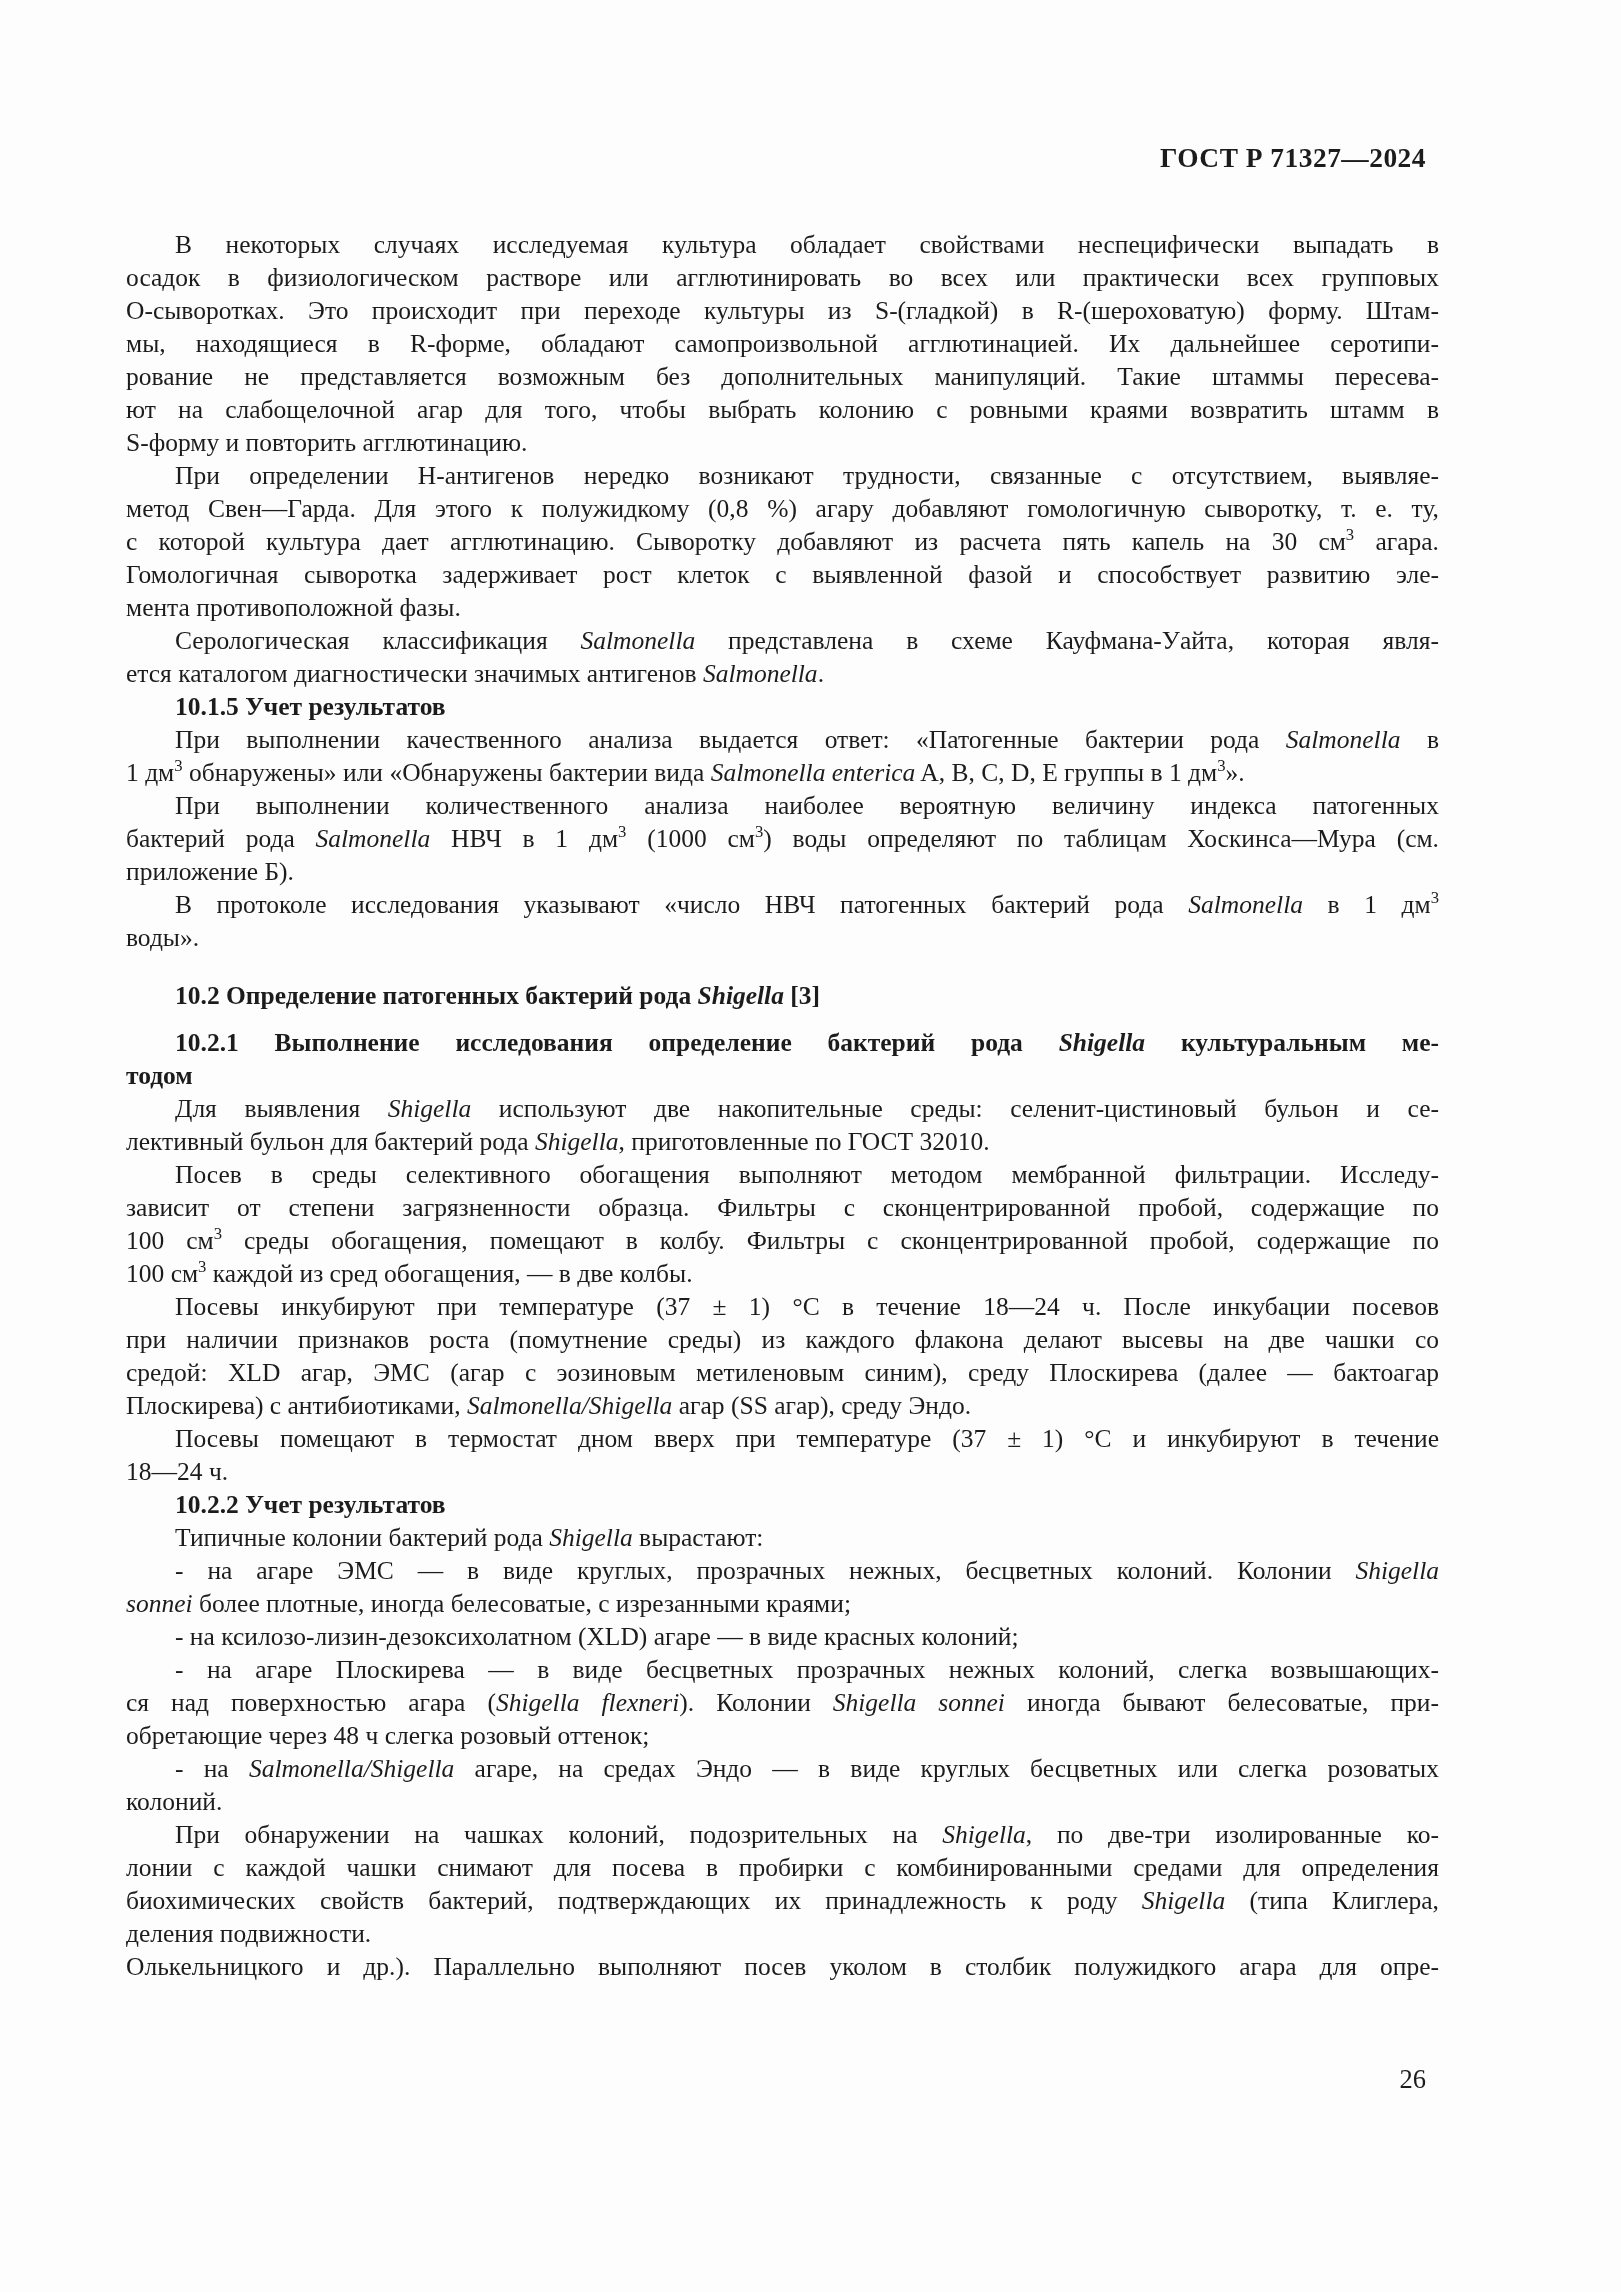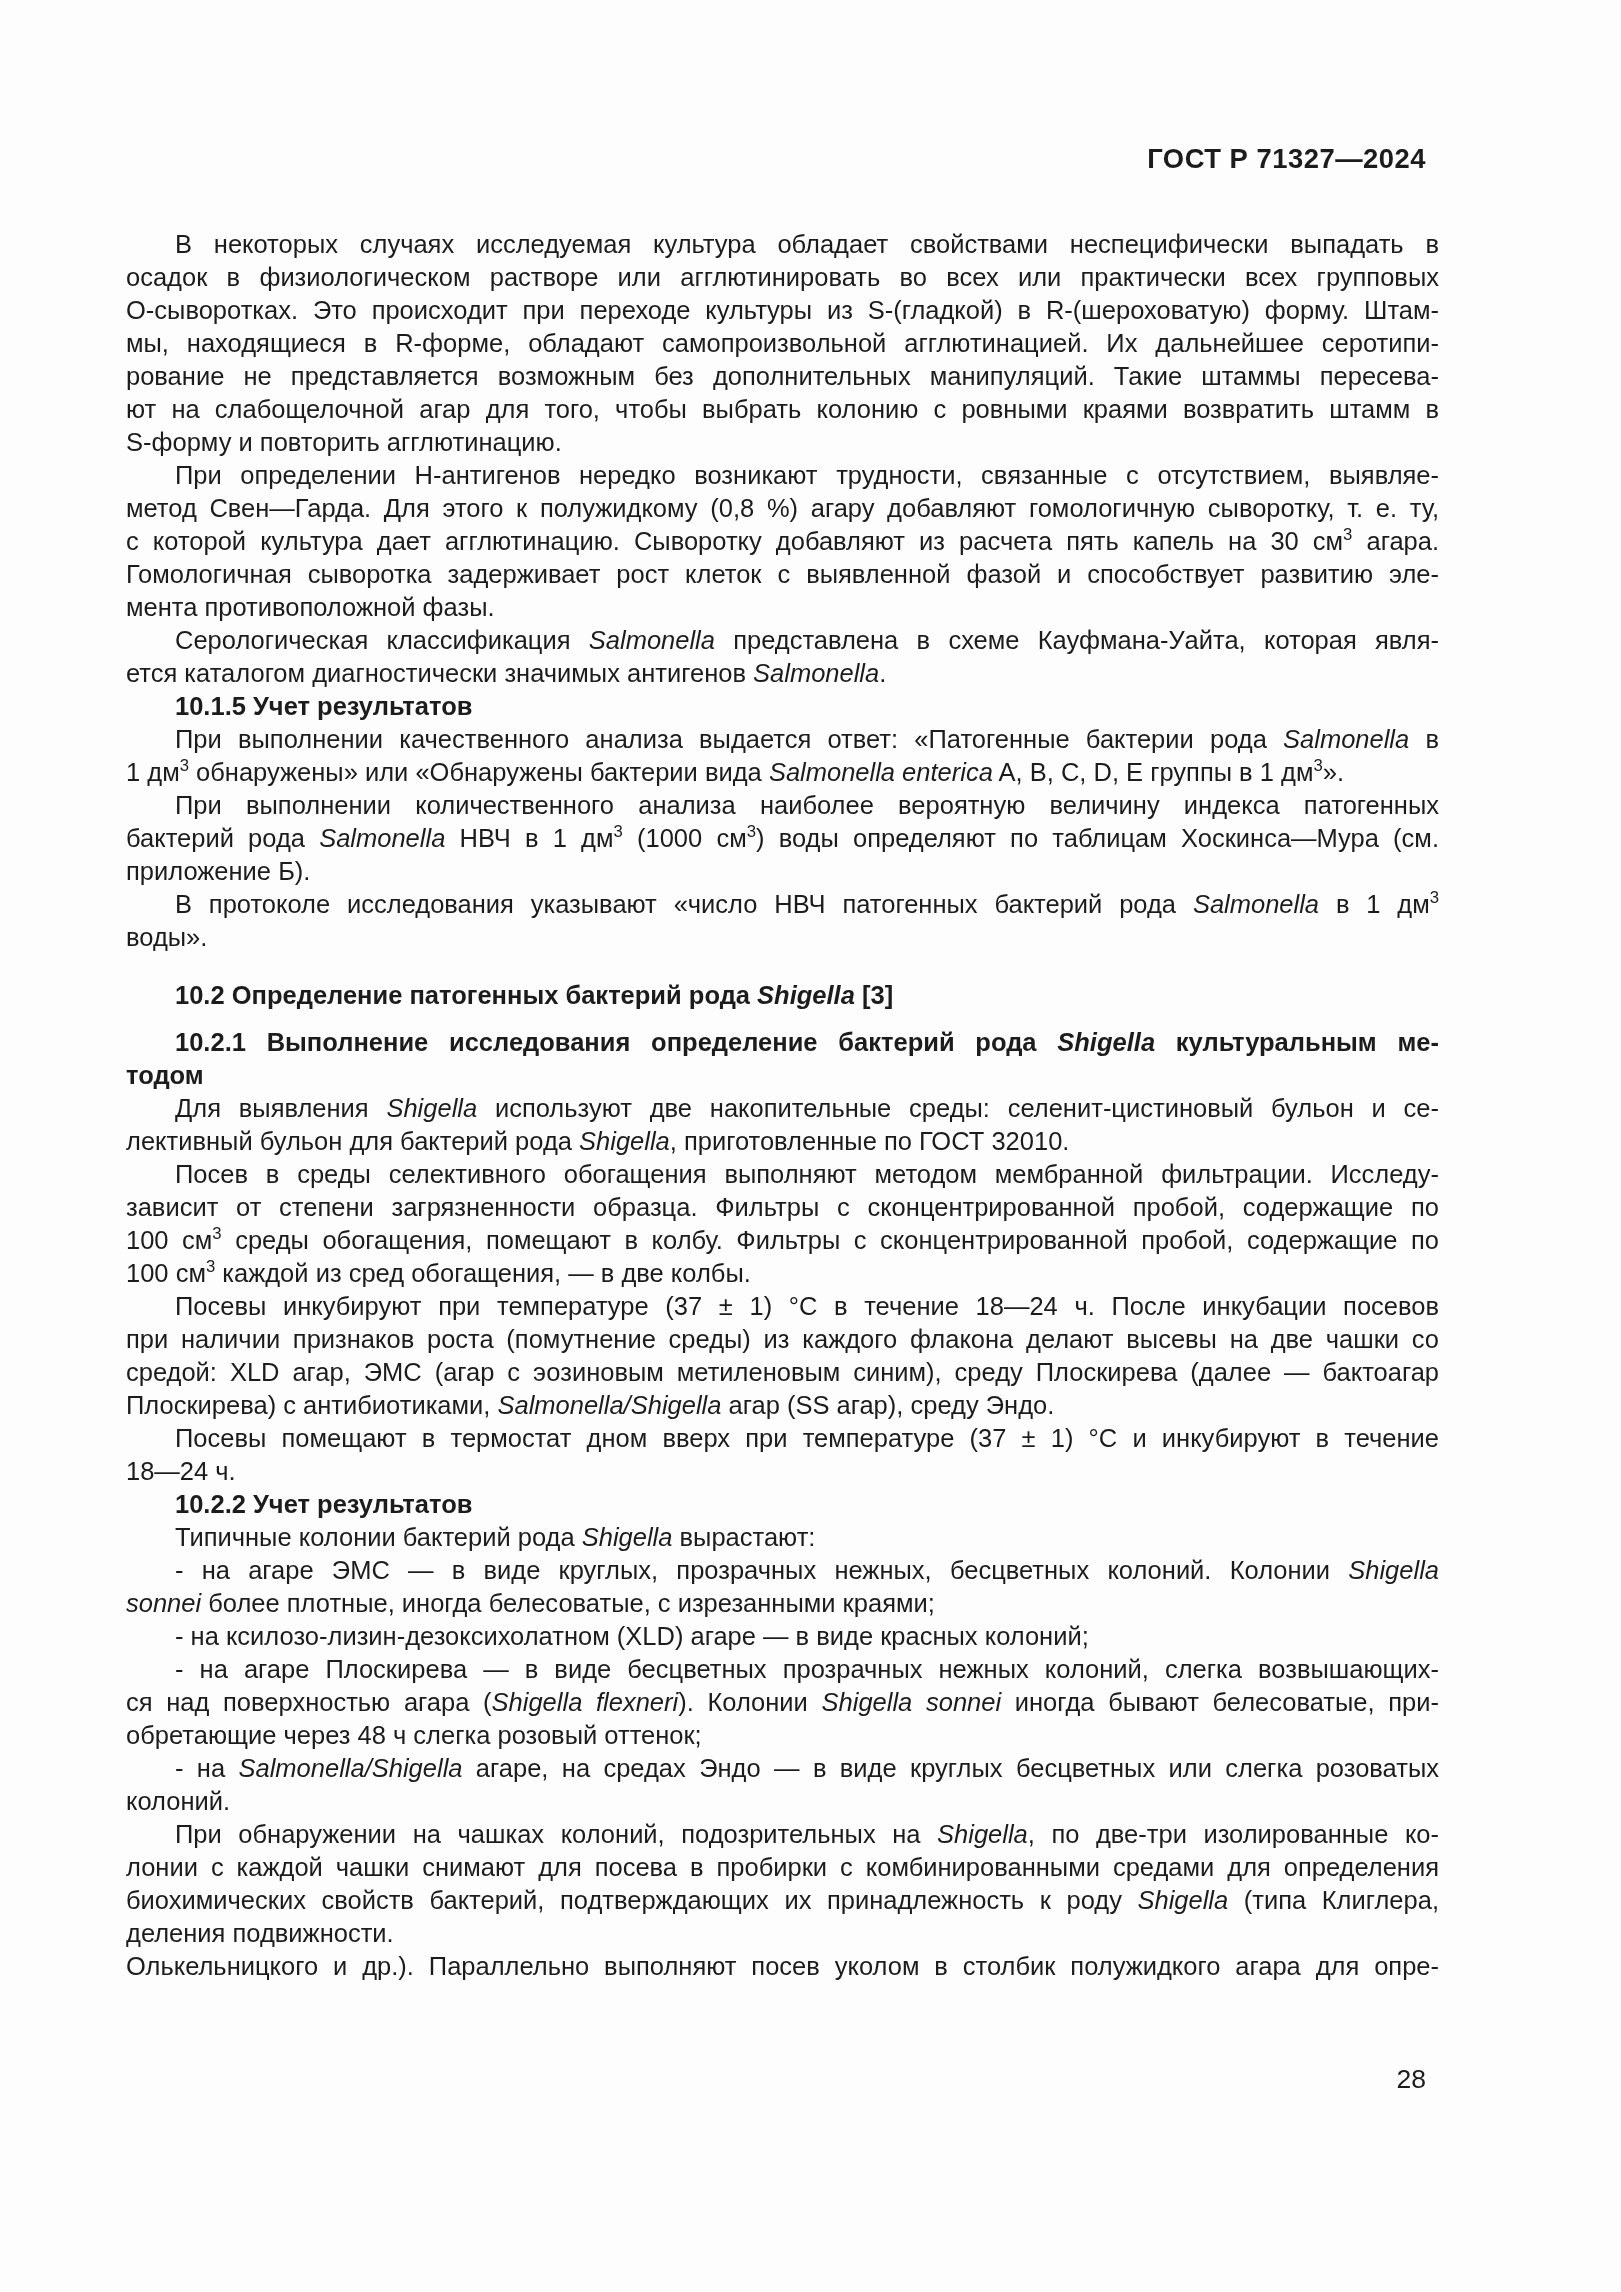--- a/index.html
+++ b/index.html
@@ -2,21 +2,21 @@
 <html><head>
 <meta charset="utf-8">
 <style>
   html, body { margin: 0; padding: 0; }
   body { width: 1621px; height: 2293px; background: #ffffff; }
   .sheet {
     position: relative;
     width: 1621px; height: 2293px;
     background: #fdfdfd;
     color: #1c1c1c;
-    font-family: Liberation Sans, sans-serif;
+    font-family: Liberation Serif, serif;
     overflow: hidden;
   }
   .doc-header {
     position: absolute;
     top: 143px; left: 118px; width: 1308px;
     text-align: right;
     font-weight: bold;
     font-size: 27.4px;
     letter-spacing: 0.5px;
   }
@@ -134,15 +134,15 @@
         <div class="line">колоний.</div>
       </div>
       <div class="block p">
         <div class="line indent just">При обнаружении на чашках колоний, подозрительных на <span class="i">Shigella</span>, по две-три изолированные ко-</div>
         <div class="line just">лонии с каждой чашки снимают для посева в пробирки с комбинированными средами для определения</div>
         <div class="line just">биохимических свойств бактерий, подтверждающих их принадлежность к роду <span class="i">Shigella</span> (типа Клиглера,</div>
         <div class="line">деления подвижности.</div>
         <div class="line just">Олькельницкого и др.). Параллельно выполняют посев уколом в столбик полужидкого агара для опре-</div>
       </div>
     </div>
-  <div class="page-number">28</div>
+  <div class="page-number">26</div>
 </div>
 
 
 </body></html>

